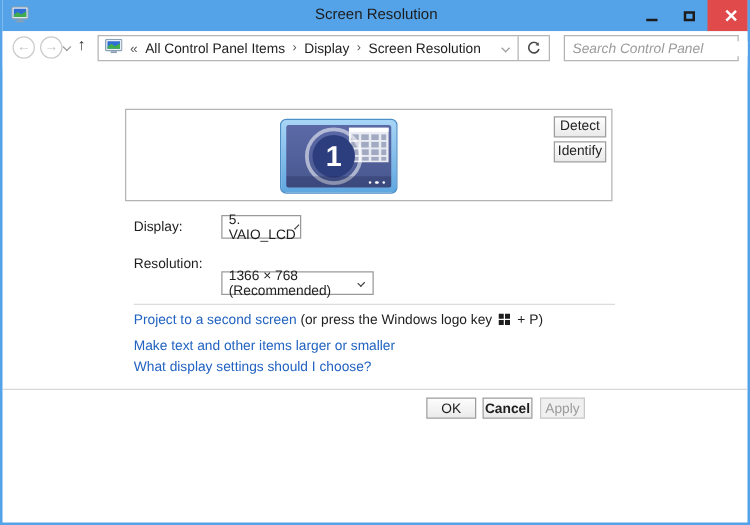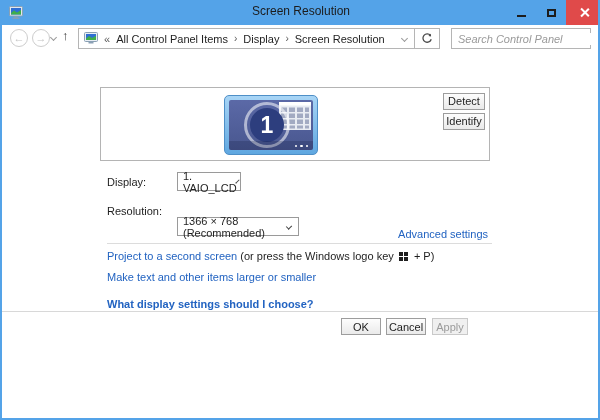--- a/index.html
+++ b/index.html
@@ -65,21 +65,21 @@
   .dropdown .chev{ margin-left:auto; margin-right:7px; border-color:#444; }
   .link{ font-size:11px; color:#2263c1; cursor:pointer; }
   .advanced{ position:absolute; right:110px; top:228px; }
   .rule1{ position:absolute; left:105px; top:243px; width:385px; height:1px; background:#dcdcdc; }
   .linkrow{ position:absolute; left:105px; font-size:11px; color:#1e1e1e; }
   .winkey{ position:relative; display:inline-block; width:10px; height:9px; top:1px; margin:0 2px; }
   .winkey::before{ content:""; position:absolute; left:0; top:0; width:4px; height:4px; background:#1e1e1e;
     box-shadow:5px 0 0 #1e1e1e, 0 5px 0 #1e1e1e, 5px 5px 0 #1e1e1e; }
   .rule2{ position:absolute; left:0; top:311px; width:596px; height:1px; background:#d8d8d8; }
   .okbtn{ position:absolute; left:339px; top:318px; width:40px; height:17px; }
-  .cancelbtn{ position:absolute; left:384px; top:318px; width:40px; height:17px; }
+  .cancelbtn{ position:absolute; left:384px; top:318px; width:40px; height:17px;font-weight:bold; }
   .applybtn{ position:absolute; left:430px; top:318px; width:36px; height:17px;
     background:#f0f0f0; border:1px solid #c9c9c9; color:#9b9b9b; font-size:11px; }
 </style>
 </head>
 <body>
 
 <div id="window">
 
   <div class="titlebar">
     <span class="app-icon">
@@ -184,43 +184,42 @@
             </div>
         </div>
       </div>
     </div>
     <div class="btn detect-btn">Detect</div>
     <div class="btn identify-btn">Identify</div>
   </div>
 
   <div class="field-label" style="top:176px;">Display:</div>
   <div class="dropdown" style="top:172px; width:64px;">
-    <span>1. VAIO_LCD</span>
+    <span>5. VAIO_LCD</span>
     <span class="chev"></span>
   </div>
 
   <div class="field-label" style="top:205px;">Resolution:</div>
   <div class="dropdown" style="top:201px; width:122px;margin-top:16px;">
     <span>1366 × 768 (Recommended)</span>
     <span class="chev"></span>
   </div>
 
-  <div class="link advanced">Advanced settings</div>
   <div class="rule1"></div>
 
   <div class="linkrow" style="top:250px;">
     <span class="link">Project to a second screen</span>
     <span>(or press the Windows logo key</span>
     <span class="winkey"></span>
     <span>+ P)</span>
   </div>
   <div class="linkrow" style="top:271px;">
     <span class="link">Make text and other items larger or smaller</span>
   </div>
-  <div class="linkrow" style="top:298px;font-weight:bold;">
+  <div class="linkrow" style="top:288px;">
     <span class="link">What display settings should I choose?</span>
   </div>
 
   <div class="rule2"></div>
   <button class="btn okbtn">OK</button>
   <button class="btn cancelbtn">Cancel</button>
   <button class="applybtn" disabled="">Apply</button>
 
 </div>
 

